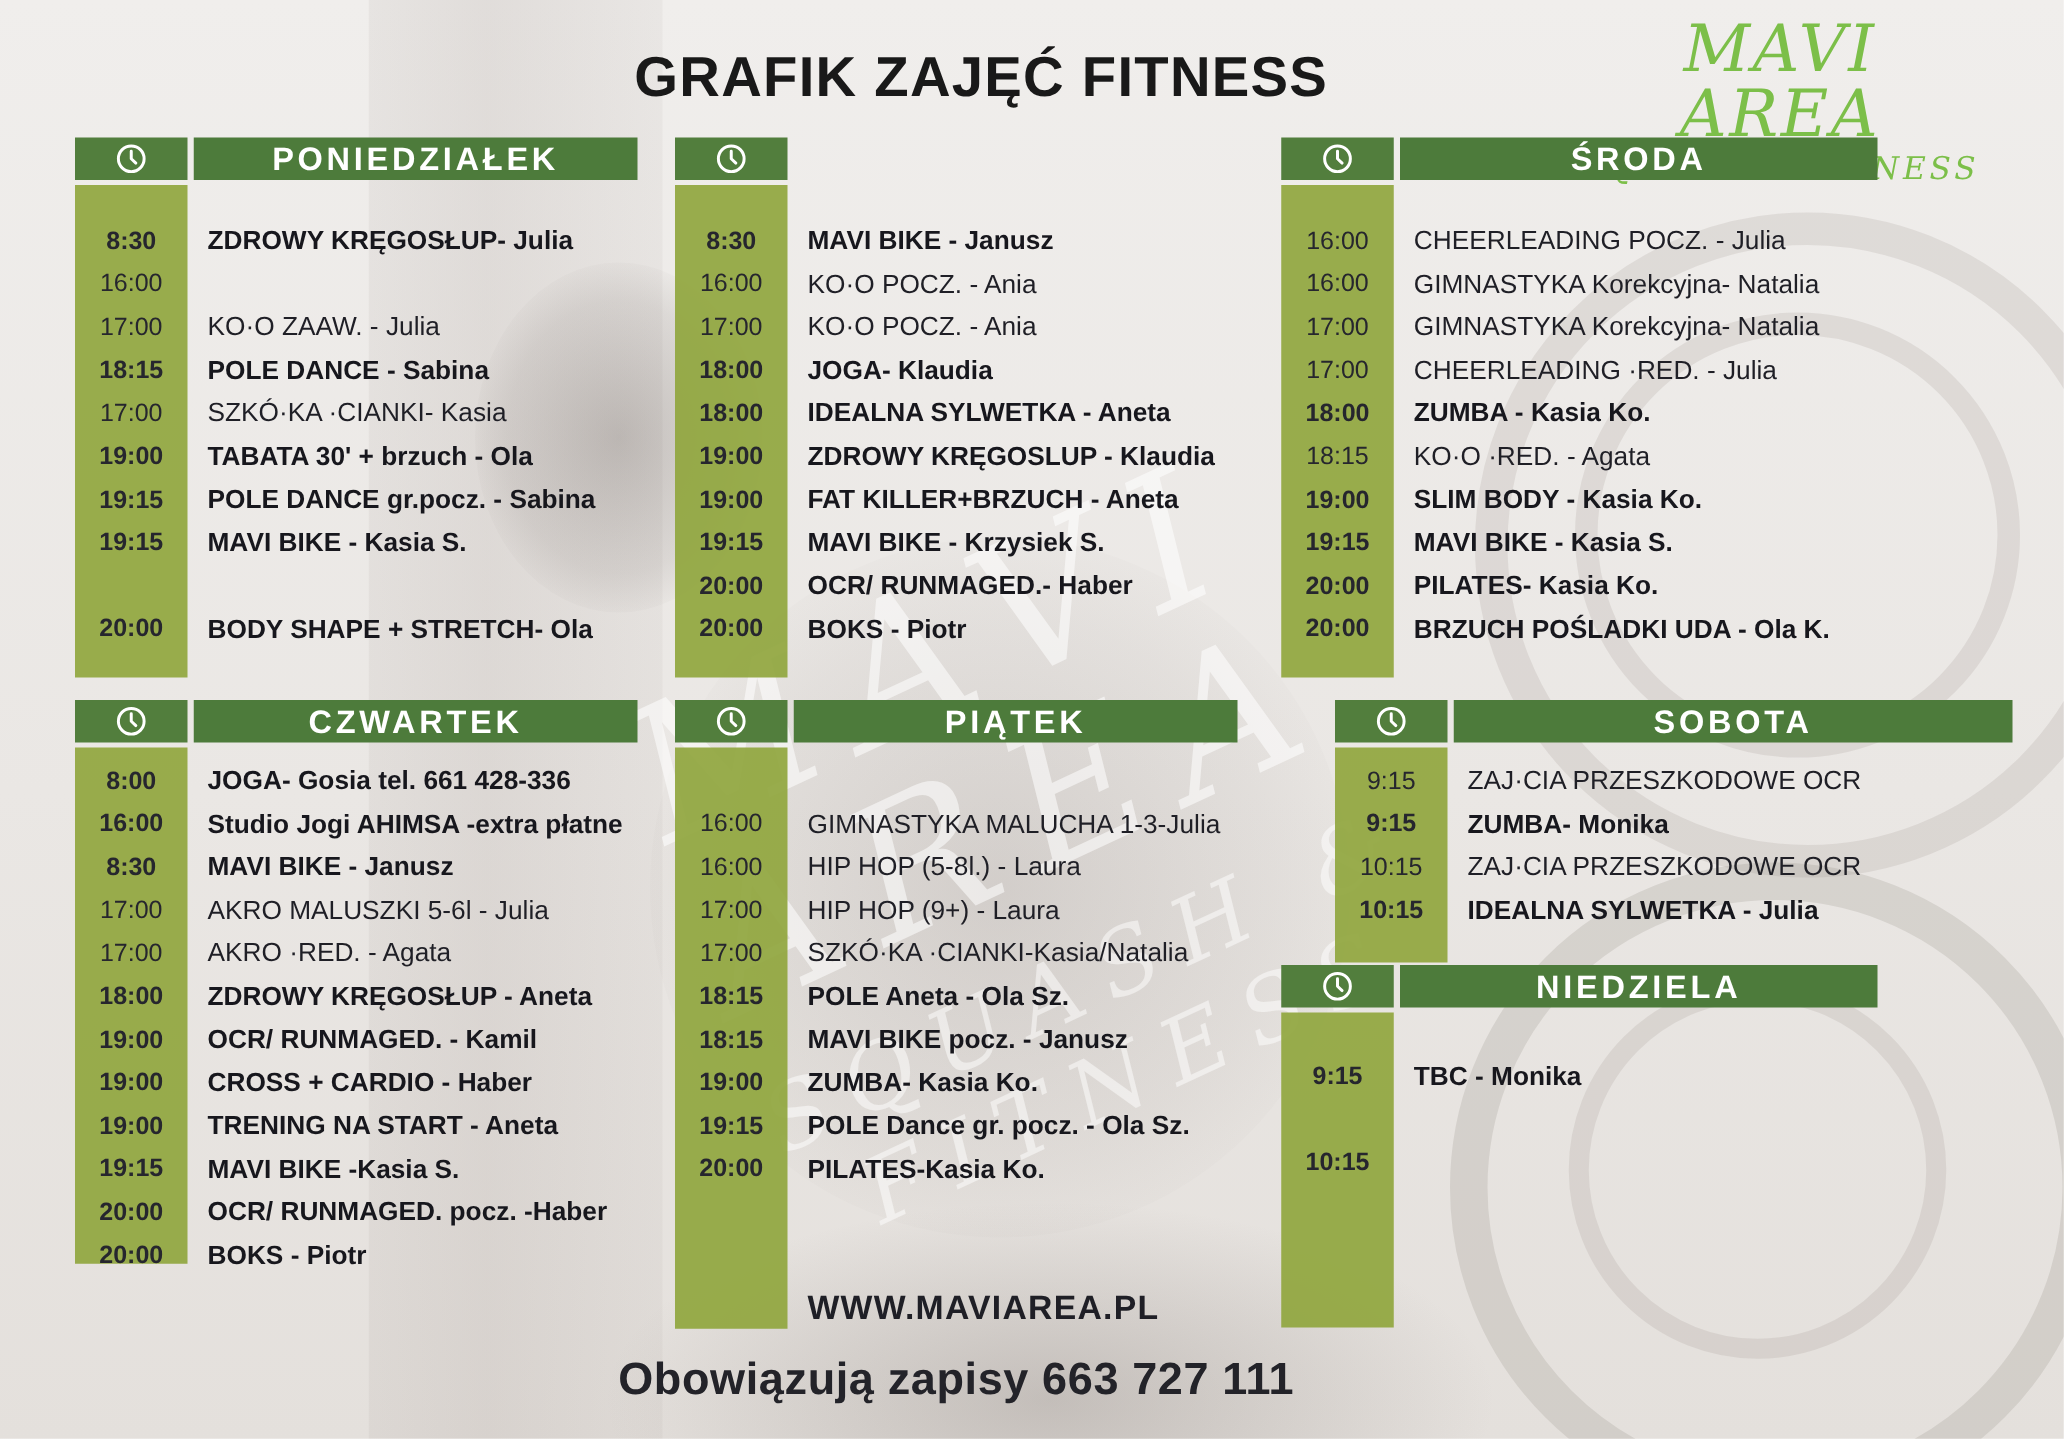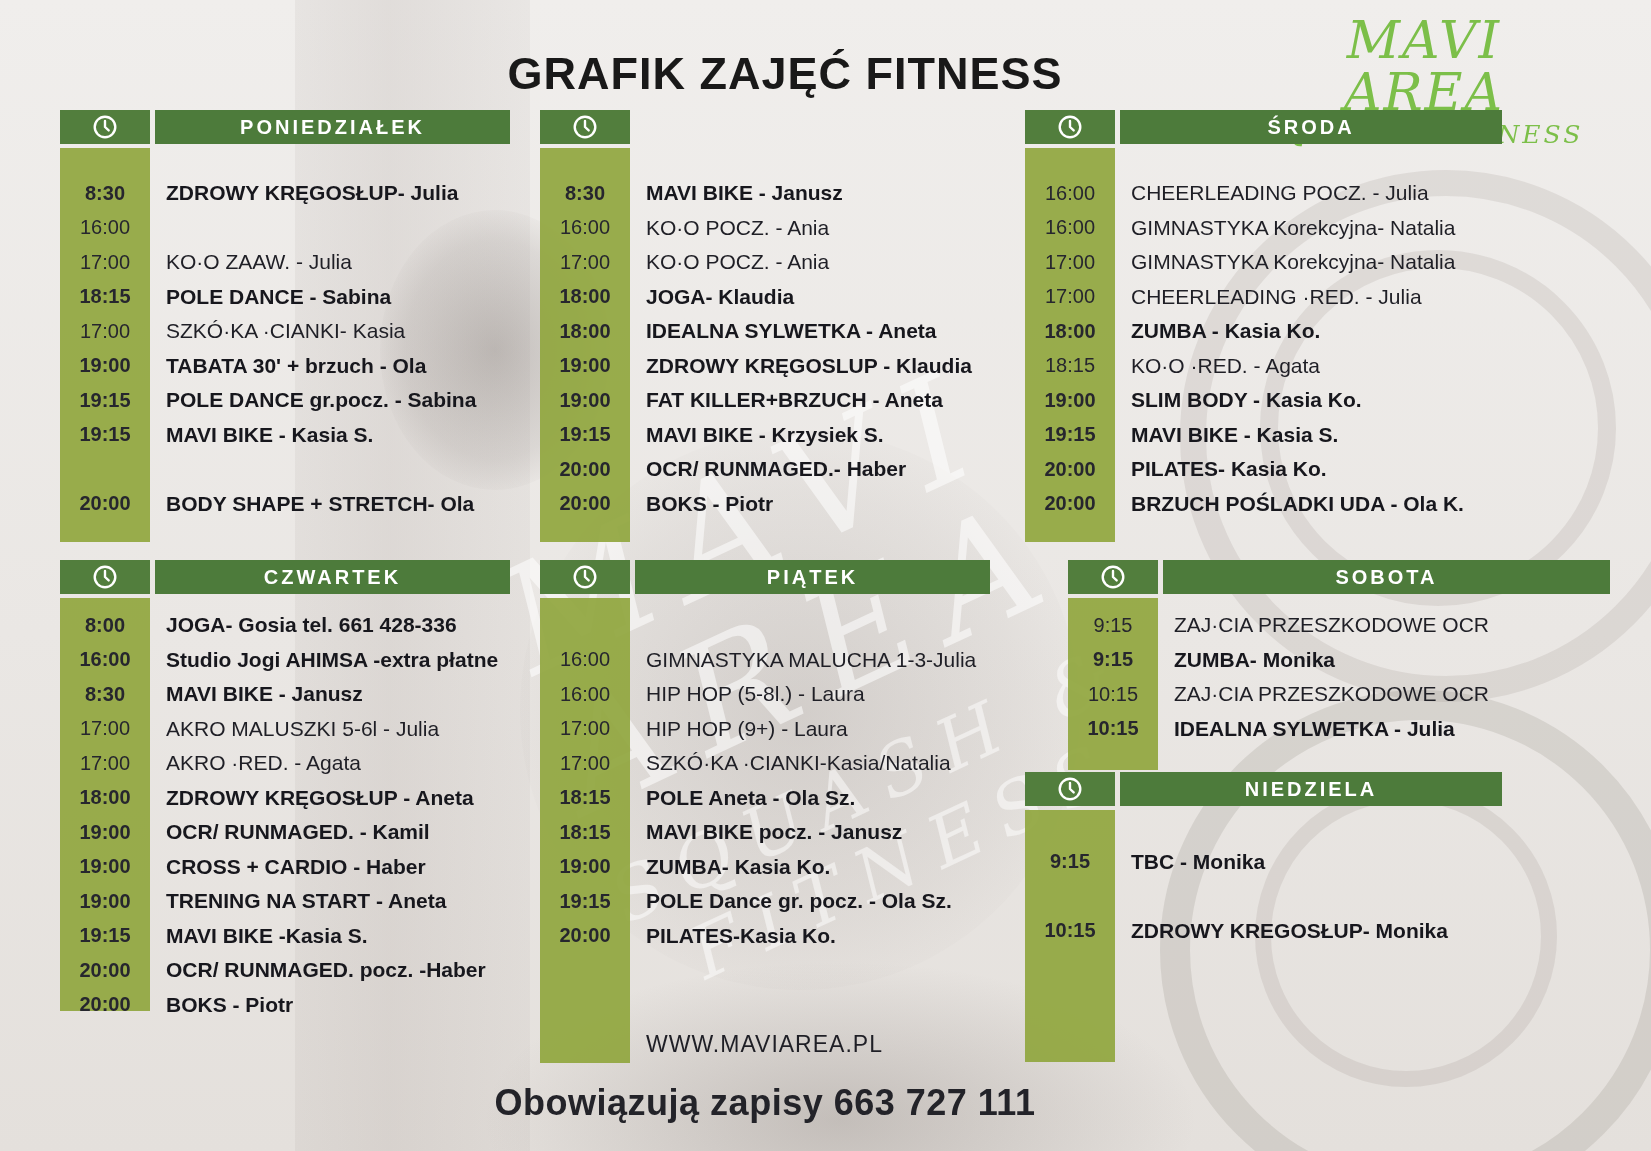--- a/index.html
+++ b/index.html
@@ -29,36 +29,36 @@
     transform:rotate(-25deg);
     text-align:center;color:rgba(255,255,255,.55);
     font-family:"DejaVu Serif", serif;font-style:italic;
     pointer-events:none;
   }
   .watermark .w1{font-size:148px;letter-spacing:26px;line-height:1;}
   .watermark .w2{font-size:72px;letter-spacing:18px;margin-top:26px;opacity:.9;}
 
   
   .main-title{
-    position:absolute;left:420px;top:48px;width:730px;
+    position:absolute;left:420px;top:36px;width:730px;
     text-align:center;font-size:45px;font-weight:900;letter-spacing:1px;
     color:#191919;
   }
   .logo{position:absolute;right:62px;top:14px;width:330px;text-align:center;color:#7cbf49;
     font-family:"DejaVu Serif", serif;font-style:italic;}
   .logo .logo-name{font-size:52px;line-height:1.0;letter-spacing:2px;}
   .logo .logo-tag{font-size:25px;letter-spacing:3px;margin-top:2px;}
 
   
   .day-card{position:absolute;}
   .day-header{display:flex;height:34px;}
   .clock-cell{width:90px;height:34px;background:#527e3d;display:flex;align-items:center;justify-content:center;flex:0 0 auto;}
   .clock-cell svg{width:26px;height:26px;display:block;}
   .day-title{flex:1;margin-left:5px;background:#4d7b3b;color:#fff;
-    font-size:20px;font-weight:700;letter-spacing:3px;
+    font-size:26px;font-weight:700;letter-spacing:3px;
     display:flex;align-items:center;justify-content:center;}
   .day-body{position:relative;}
   .time-strip{position:absolute;left:0;top:4px;width:90px;background:rgba(144,166,62,.92);}
   .rows{position:absolute;left:0;top:4px;right:0;}
   .row{display:flex;align-items:center;height:34.5px;}
   .row-time{width:90px;flex:0 0 auto;text-align:center;font-size:20px;color:#26262e;}
   .row-text{margin-left:16px;font-size:21px;color:#1f1f26;white-space:nowrap;}
   .row.bold .row-time{font-weight:700;}
   .row.bold .row-text{font-weight:700;color:#17171d;}
   .rows.pad28{padding-top:28px;}
@@ -73,21 +73,21 @@
   .day-sunday   {left:1025px;top:772px; width:477px;}
 
   .day-monday    .time-strip{height:394px;}
   .day-tuesday   .time-strip{height:394px;}
   .day-wednesday .time-strip{height:394px;}
   .day-thursday  .time-strip{height:413px;}
   .day-friday    .time-strip{height:465px;}
   .day-saturday  .time-strip{height:172px;}
   .day-sunday    .time-strip{height:252px;}
 
-  .day-footer{position:absolute;left:106px;top:437px;font-size:23px;font-weight:400;color:#1f1f26;letter-spacing:1px;}
+  .day-footer{position:absolute;left:106px;top:437px;font-size:27px;font-weight:700;color:#1f1f26;letter-spacing:1px;}
 
   .signup-note{
     position:absolute;left:470px;top:1082px;width:590px;text-align:center;
     font-size:36px;font-weight:700;color:#232329;letter-spacing:.5px;
   }
 </style>
 </head>
 <body>
 
 <div class="page">
@@ -512,21 +512,20 @@
     <div class="row-text">TBC - Monika</div>
   </div>
 
   <div class="row">
     <div class="row-time"></div>
     <div class="row-text"></div>
   </div>
 
   <div class="row bold">
     <div class="row-time">10:15</div>
-    <div class="row-text">ZDROWY KREGOSŁUP- Monika</div>
   </div>
 </div>
     </div>
   </section>
 
   <div class="signup-note">Obowiązują zapisy 663 727 111</div>
 
 </div>
 
 </body></html>

